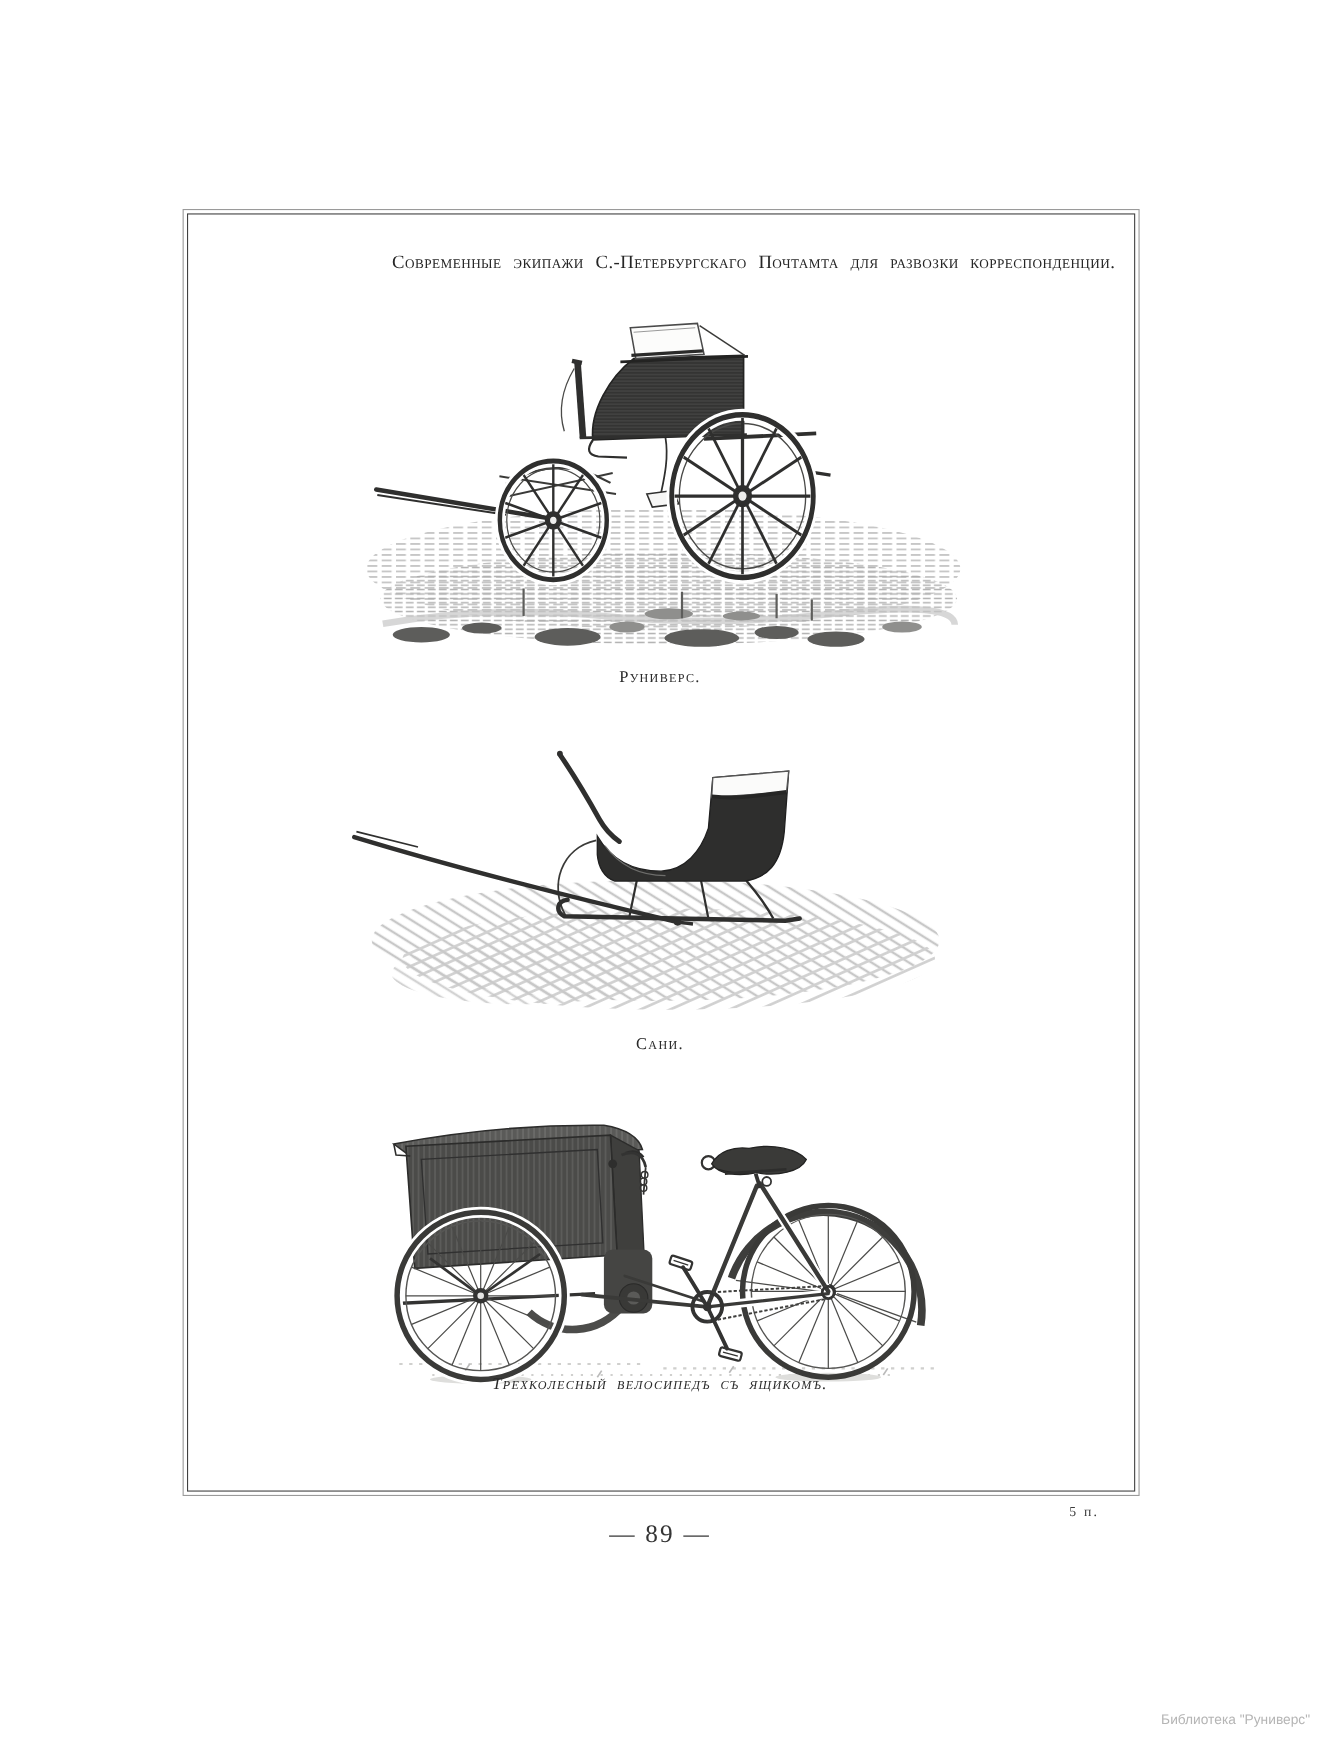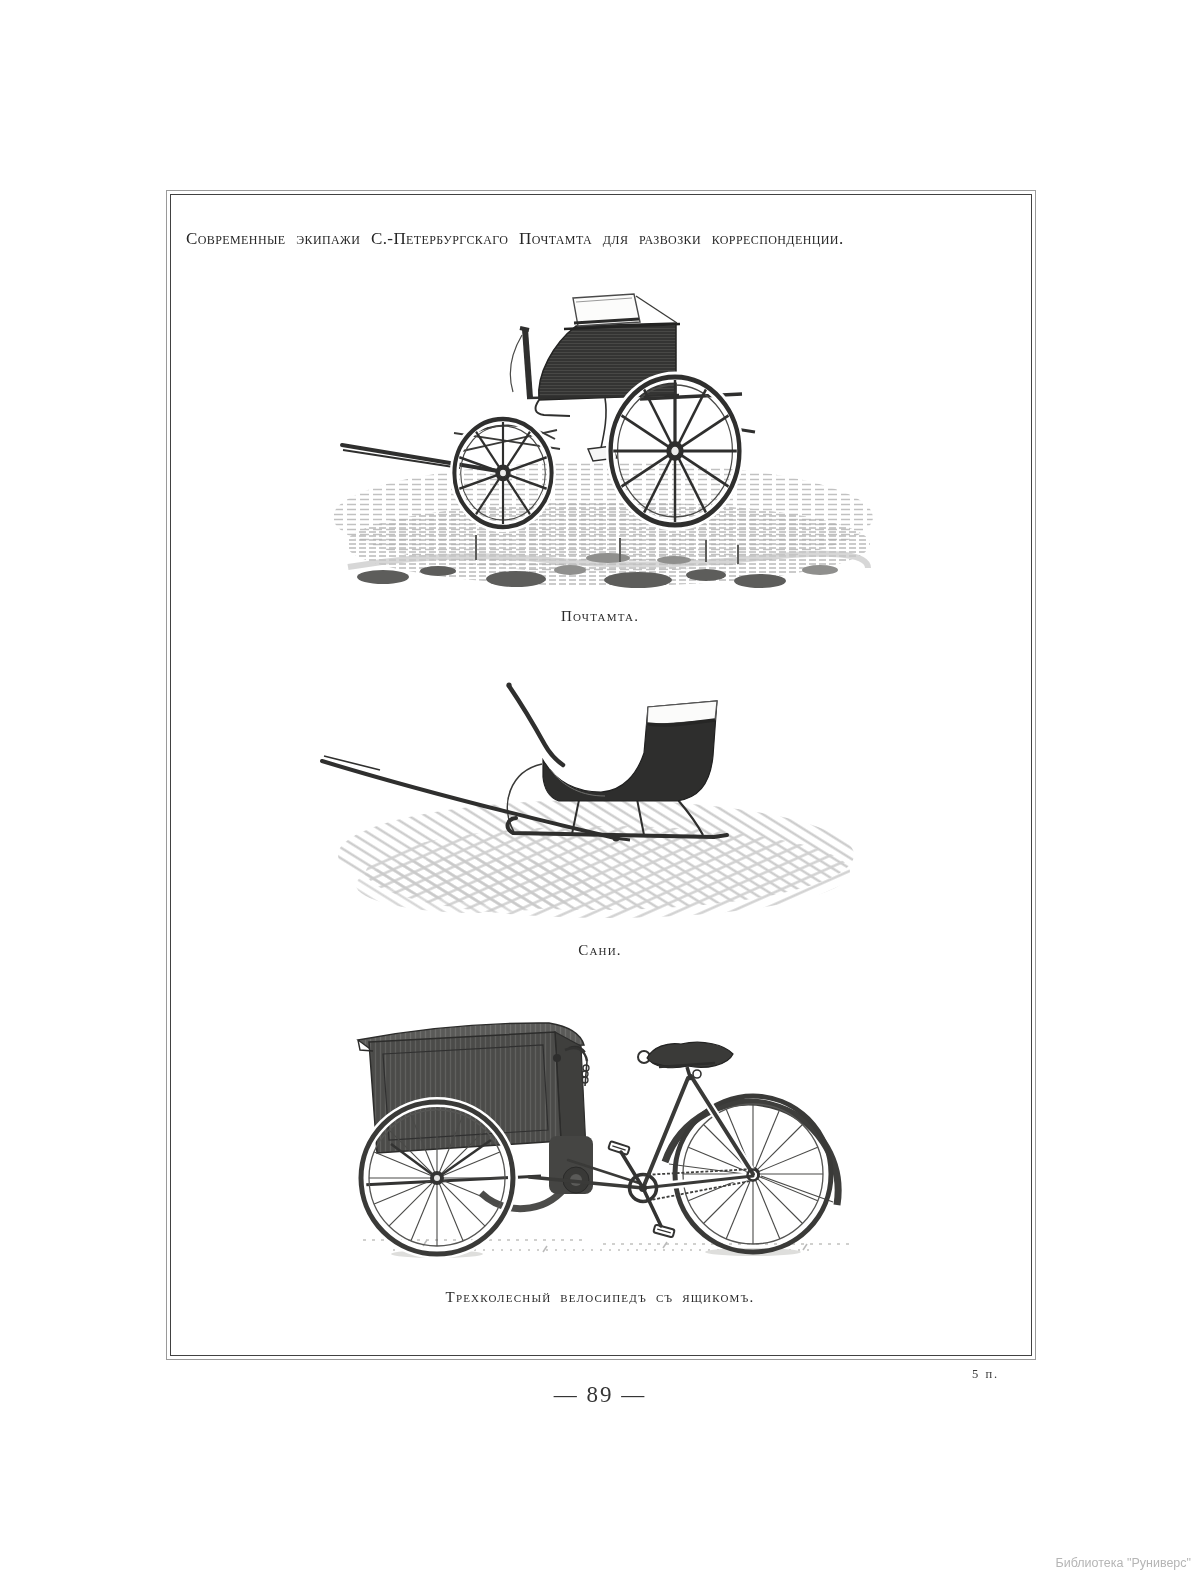--- a/index.html
+++ b/index.html
@@ -2,27 +2,27 @@
 <html><head>
 <meta charset="utf-8">
 <style>
   html,body{margin:0;padding:0;background:#ffffff;}
   body{width:1200px;height:1592px;position:relative;overflow:hidden;
        font-family:"Liberation Serif", serif; color:#2b2b2b;}
   .frame{position:absolute;left:166px;top:190px;width:868px;height:1168px;
          border:1px solid #9a9a9a;}
   .frame::after{content:"";position:absolute;left:3px;top:3px;right:3px;bottom:3px;
          border:1.5px solid #414141;}
-  .title{position:absolute;left:186px;top:229px;width:828px;text-align:left;
+  .title{position:absolute;left:186px;top:229px;width:828px;text-align:right;
          font-variant:small-caps;font-size:17px;letter-spacing:.4px;word-spacing:6px;
          color:#262626;}
   .caption{position:absolute;left:166px;width:868px;text-align:center;
          font-variant:small-caps;font-size:15px;letter-spacing:1.2px;word-spacing:4px;
          color:#2a2a2a;}
-  .cap1{top:608px;} .cap2{top:942px;} .cap3{top:1289px;}
+  .cap1{top:608px;} .cap2{top:942px;} .cap3{top:1251px;font-style:italic;}
   .fig{position:absolute;}
   .sig{position:absolute;left:972px;top:1367px;font-size:12.5px;letter-spacing:2px;color:#3c3c3c;}
   .pagenum{position:absolute;left:166px;top:1382px;width:868px;text-align:center;
          font-size:23px;letter-spacing:2px;color:#353535;}
   .watermark{position:absolute;right:9px;top:1556px;font-family:"Liberation Sans",sans-serif;
          font-size:12.5px;color:#b5b5b5;}
 </style>
 </head>
 <body>
 
@@ -120,21 +120,21 @@
         <path d="M0,-51 V51"></path>
           <path d="M0,-51 V51" transform="rotate(36)"></path>
         <path d="M0,-51 V51" transform="rotate(72)"></path>
           <path d="M0,-51 V51" transform="rotate(108)"></path>
         <path d="M0,-51 V51" transform="rotate(144)"></path>
       </g>
       <circle r="8.5" fill="#2f2f2e"></circle>
         <circle r="4" fill="#ededec" stroke="#2f2f2e" stroke-width="1.4"></circle>
     </g>
   </svg>
-  <div class="caption cap1">Почтамта.</div>
+  <div class="caption cap1">Руниверс.</div>
 
   <svg class="fig" style="left:316px;top:657px;" width="565" height="270" viewBox="0 0 565 270">
     <defs>
       <pattern id="p2a" width="9" height="9" patternUnits="userSpaceOnUse" patternTransform="rotate(32)">
           <path d="M0,4.5 H9" stroke="#c8c8c8" stroke-width="2.2"></path>
         </pattern>
       <pattern id="p2b" width="11" height="11" patternUnits="userSpaceOnUse" patternTransform="rotate(-24)">
           <path d="M0,5.5 H11" stroke="#d0d0d0" stroke-width="2.4"></path>
         </pattern>
     </defs>

